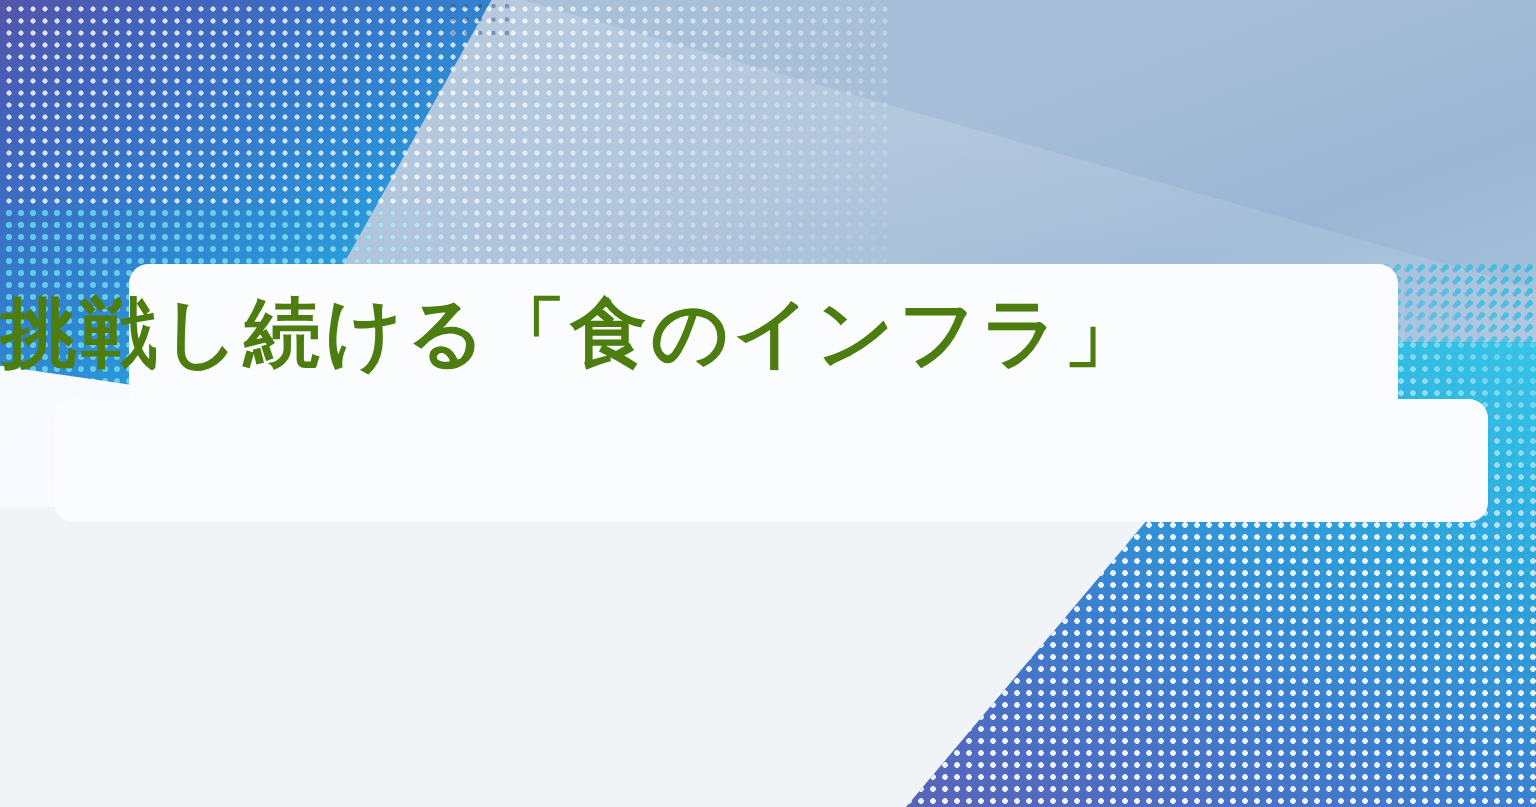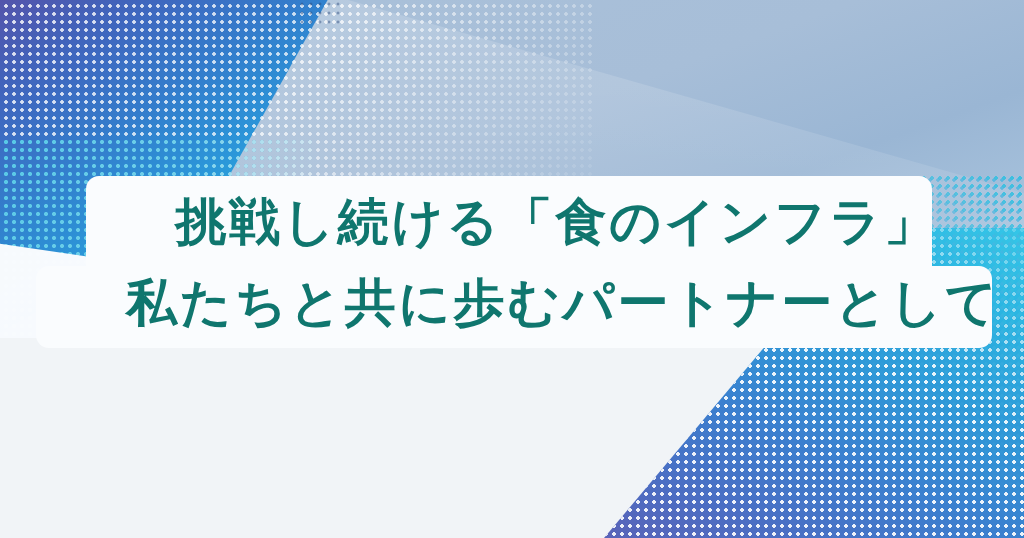--- a/index.html
+++ b/index.html
@@ -201,22 +201,22 @@
     left: 86px;
     top: 250px;
     width: 846px;
     height: 32px;
     background: #fafcfe;
   }
 
   .headline {
     position: absolute;
     left: 0; right: 0;
-    text-align: right;
-    color: #0f766e;
+    text-align: left;
+    color: #4d7c0f;
     font-weight: 700;
     letter-spacing: .055em;
     white-space: nowrap;
     font-family: "Liberation Sans", "DejaVu Sans", sans-serif;
   }
   .line-1 {
     top: 196px;
     font-size: 51px;
     line-height: 52px;
     padding-right: 86px;
@@ -245,15 +245,14 @@
   <div class="br-block"></div>
   <div class="br-dots"></div>
   <div class="br-fringe"></div>
   <div class="dots-right-upper"></div>
 
   <div class="plate plate-1"></div>
   <div class="plate plate-2"></div>
   <div class="seam"></div>
 
   <div class="headline line-1">挑戦し続ける「食のインフラ」</div>
-  <div class="headline line-2">私たちと共に歩むパートナーとして</div>
 
 </div>
 
 </body></html>

